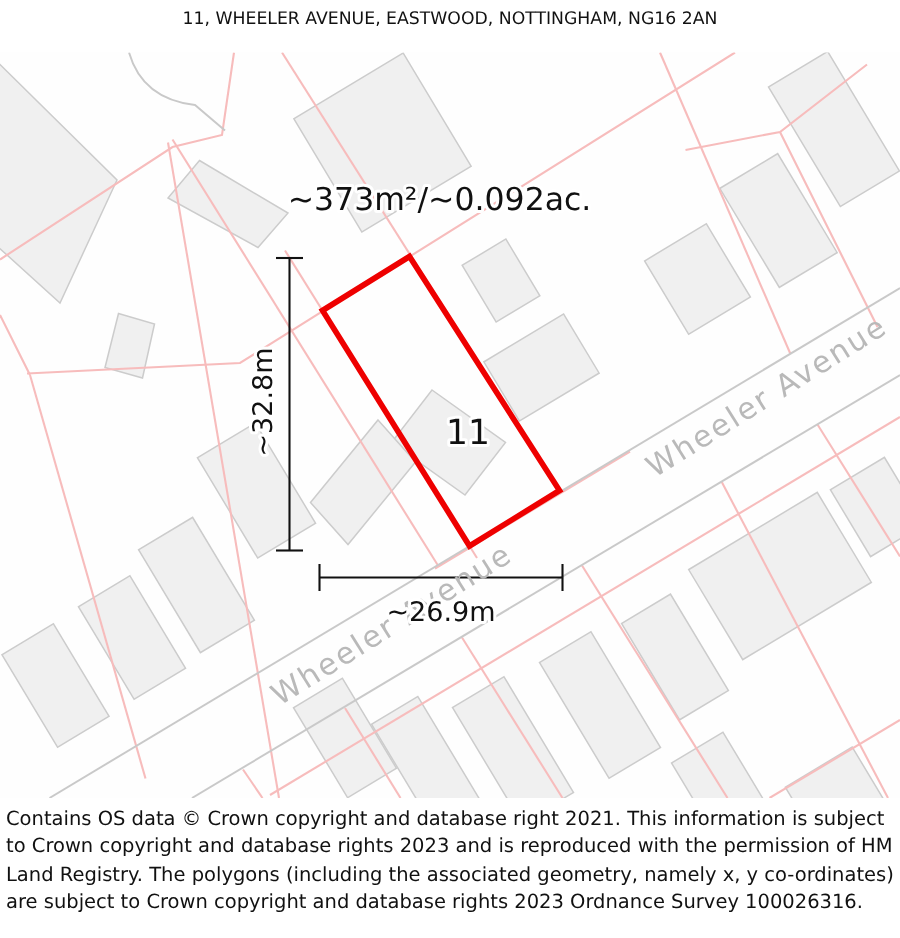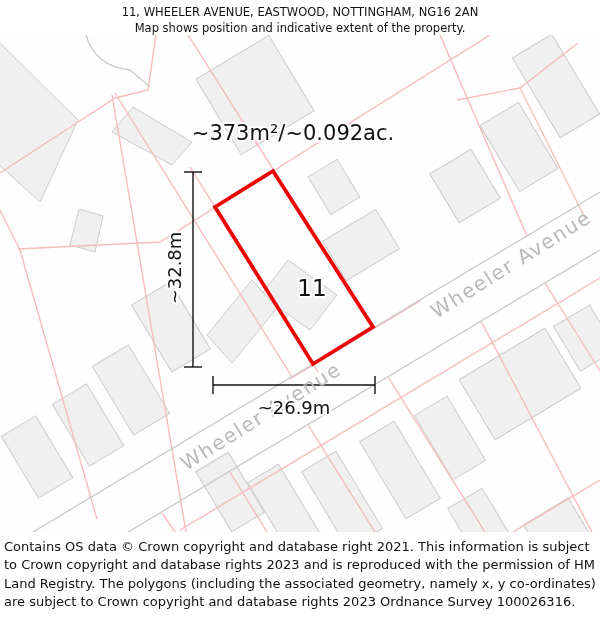--- a/index.html
+++ b/index.html
@@ -15,21 +15,20 @@
   text{font-family:"DejaVu Sans","Liberation Sans",sans-serif;}
   .halo{paint-order:stroke;stroke:#ffffff;stroke-width:4px;stroke-linejoin:round;}
   .dimtxt{fill:#111;}
   .streettxt{fill:#b9b9b9;letter-spacing:1.5px;}
 </style>
 </head>
 <body>
 
 <div class="header">
   <div class="l1">11, WHEELER AVENUE, EASTWOOD, NOTTINGHAM, NG16 2AN</div>
-  <div class="l2">Map shows position and indicative extent of the property.</div>
 </div>
 
 <div class="map-wrap">
 <svg width="600" height="497" viewBox="0 0 600 497">
 
   <g fill="#f0f0f0" stroke="#cccccc" stroke-width="1">
     <polygon points="0,8 78,85 40,167 -45,90"></polygon>
     <polygon points="79,174 103,181 95,217 70,210"></polygon>
     <polygon points="133,72 192,107 172,130 112,97"></polygon>
     <rect x="212.5" y="16" width="85" height="88" transform="rotate(-31 255 60)"></rect>

